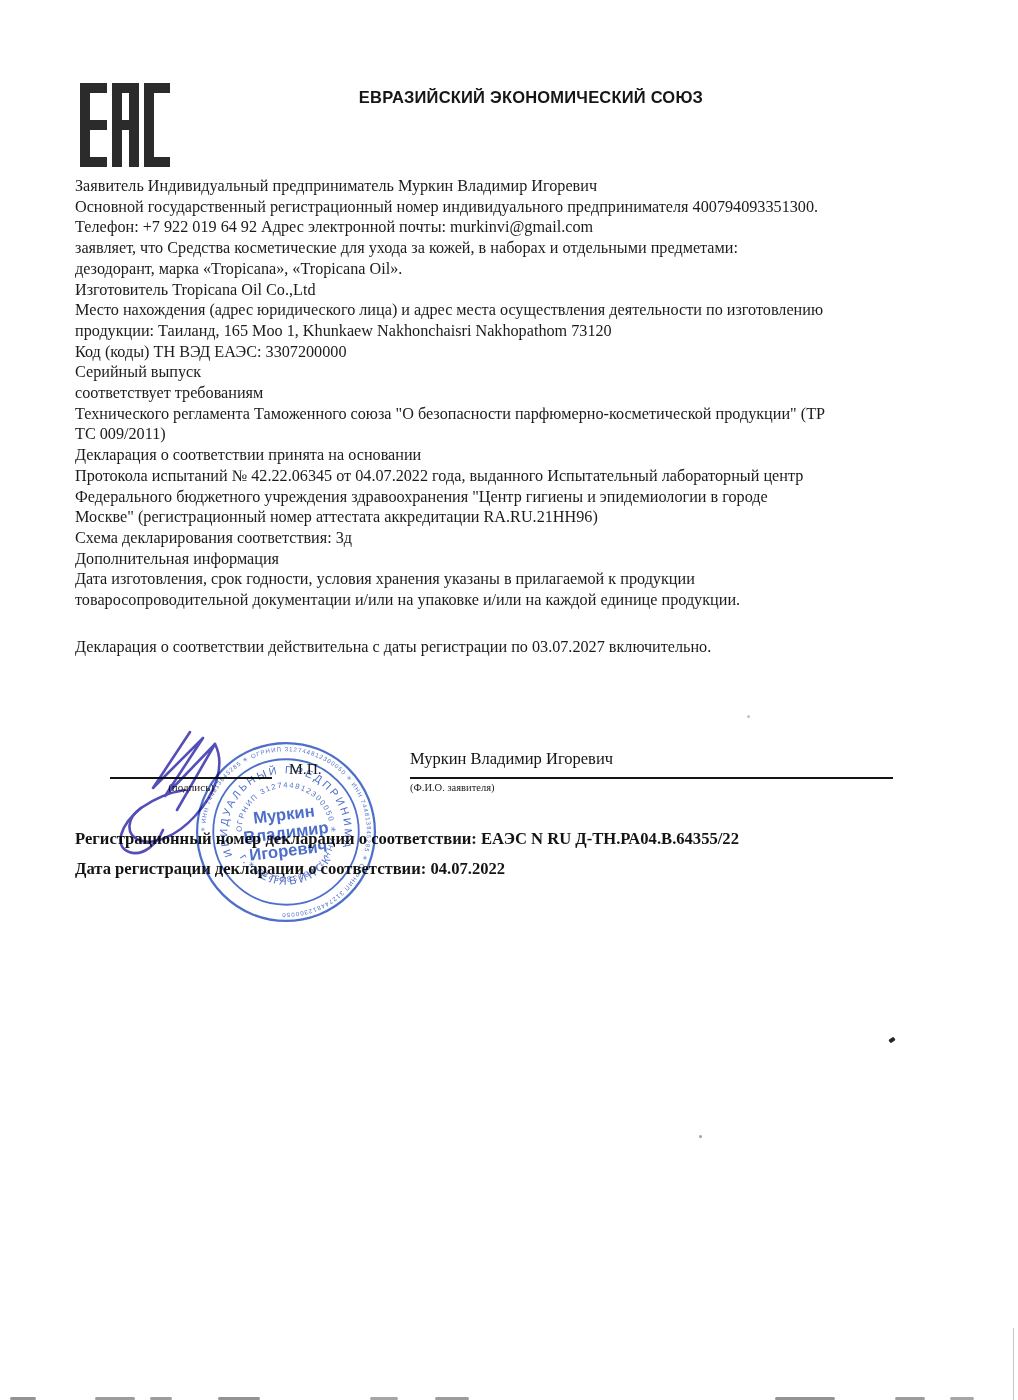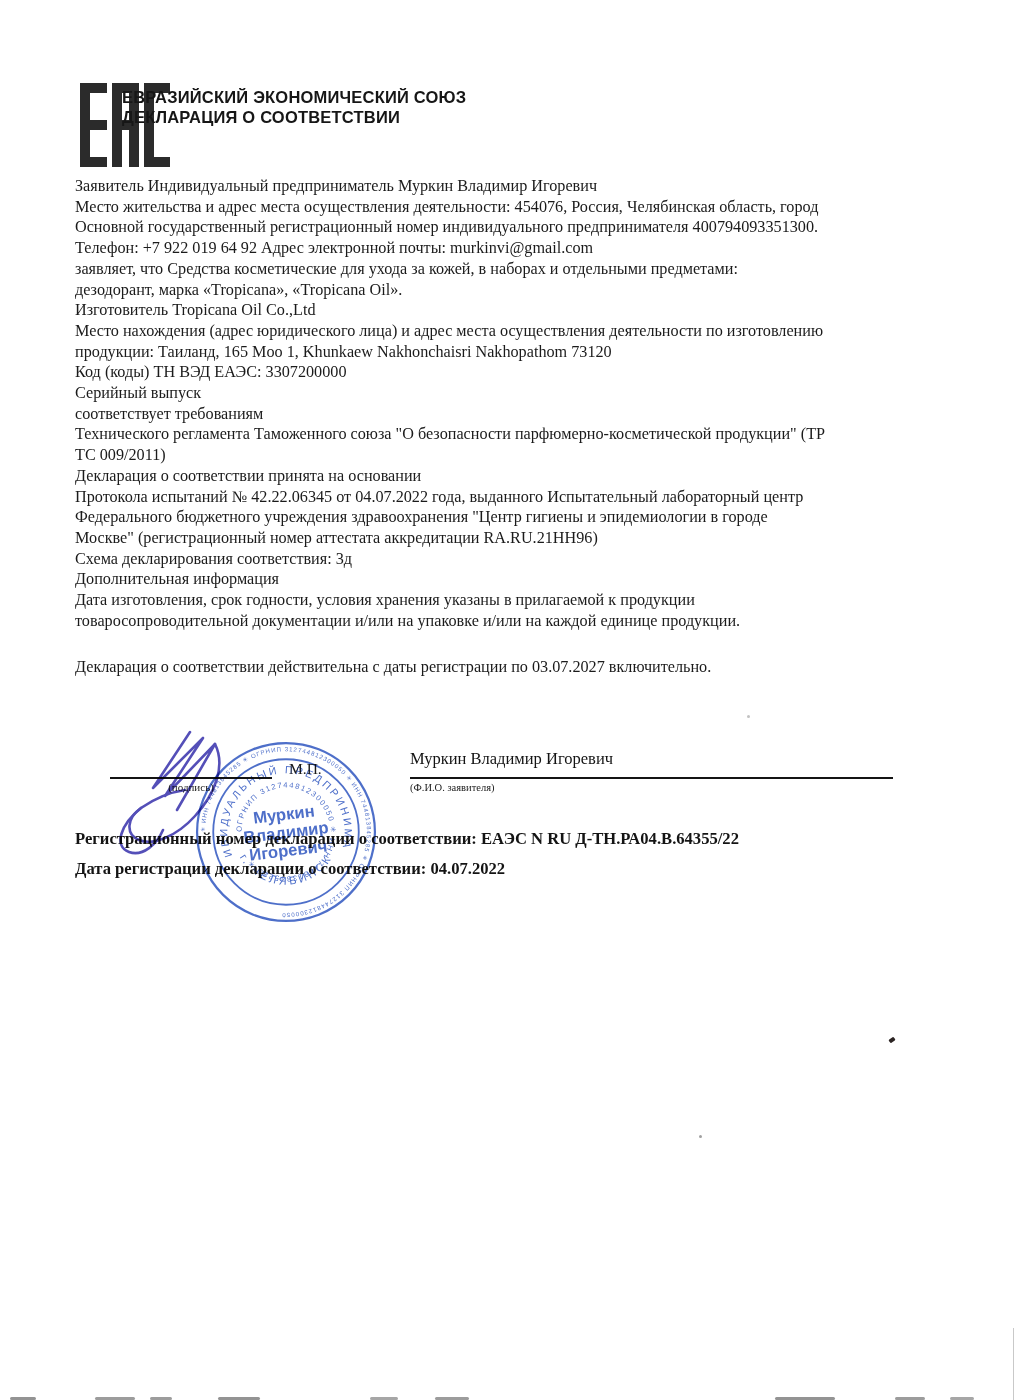--- a/index.html
+++ b/index.html
@@ -11,21 +11,21 @@
     background:#ffffff;
     overflow:hidden;
     font-family:"Liberation Serif","DejaVu Serif",serif;
     color:#1b1b1b;
   }
   
   .eac-logo{position:absolute;left:80px;top:83px;}
   
   .doc-title{
     position:absolute;left:122px;top:88px;width:818px;
-    text-align:left;
+    text-align:center;
     font-family:"Liberation Sans","DejaVu Sans",sans-serif;
     font-weight:bold;font-size:16.5px;line-height:19.5px;
     letter-spacing:.2px;color:#161616;
   }
   
   .doc-body{
     position:absolute;left:75px;top:176px;width:900px;
     font-size:16.2px;line-height:20.7px;
   }
   .docline{white-space:nowrap;}
@@ -66,26 +66,24 @@
       <rect x="42" y="37" width="7" height="10"></rect>
 
       <rect x="64" y="0" width="10" height="84"></rect>
       <rect x="74" y="0" width="16" height="10"></rect>
       <rect x="74" y="74" width="16" height="10"></rect>
     </g>
   </svg>
 
   <div class="doc-title">
     <div>ЕВРАЗИЙСКИЙ ЭКОНОМИЧЕСКИЙ СОЮЗ</div>
-    <div>ДЕКЛАРАЦИЯ О СООТВЕТСТВИИ</div>
   </div>
 
   <div class="doc-body" id="doc-body">
       <div class="docline"><b>Заявитель</b><span> Индивидуальный предприниматель Муркин Владимир Игоревич</span></div>
-      <div class="docline"><span>Место жительства и адрес места осуществления деятельности: 454076, Россия, Челябинская область, город</span></div>
       <div class="docline"><span>Основной государственный регистрационный номер индивидуального предпринимателя 400794093351300.</span></div>
       <div class="docline"><span>Телефон: +7 922 019 64 92 Адрес электронной почты: murkinvi@gmail.com</span></div>
       <div class="docline"><b>заявляет, что</b><span> Средства косметические для ухода за кожей, в наборах и отдельными предметами:</span></div>
       <div class="docline"><span>дезодорант, марка «Tropicana», «Tropicana Oil».</span></div>
       <div class="docline"><b>Изготовитель</b><span> Tropicana Oil Co.,Ltd</span></div>
       <div class="docline"><span>Место нахождения (адрес юридического лица) и адрес места осуществления деятельности по изготовлению</span></div>
       <div class="docline"><span>продукции: Таиланд, 165 Moo 1, Khunkaew Nakhonchaisri Nakhopathom 73120</span></div>
       <div class="docline"><span>Код (коды) ТН ВЭД ЕАЭС: 3307200000</span></div>
       <div class="docline"><span>Серийный выпуск</span></div>
       <div class="docline"><b>соответствует требованиям</b></div>

